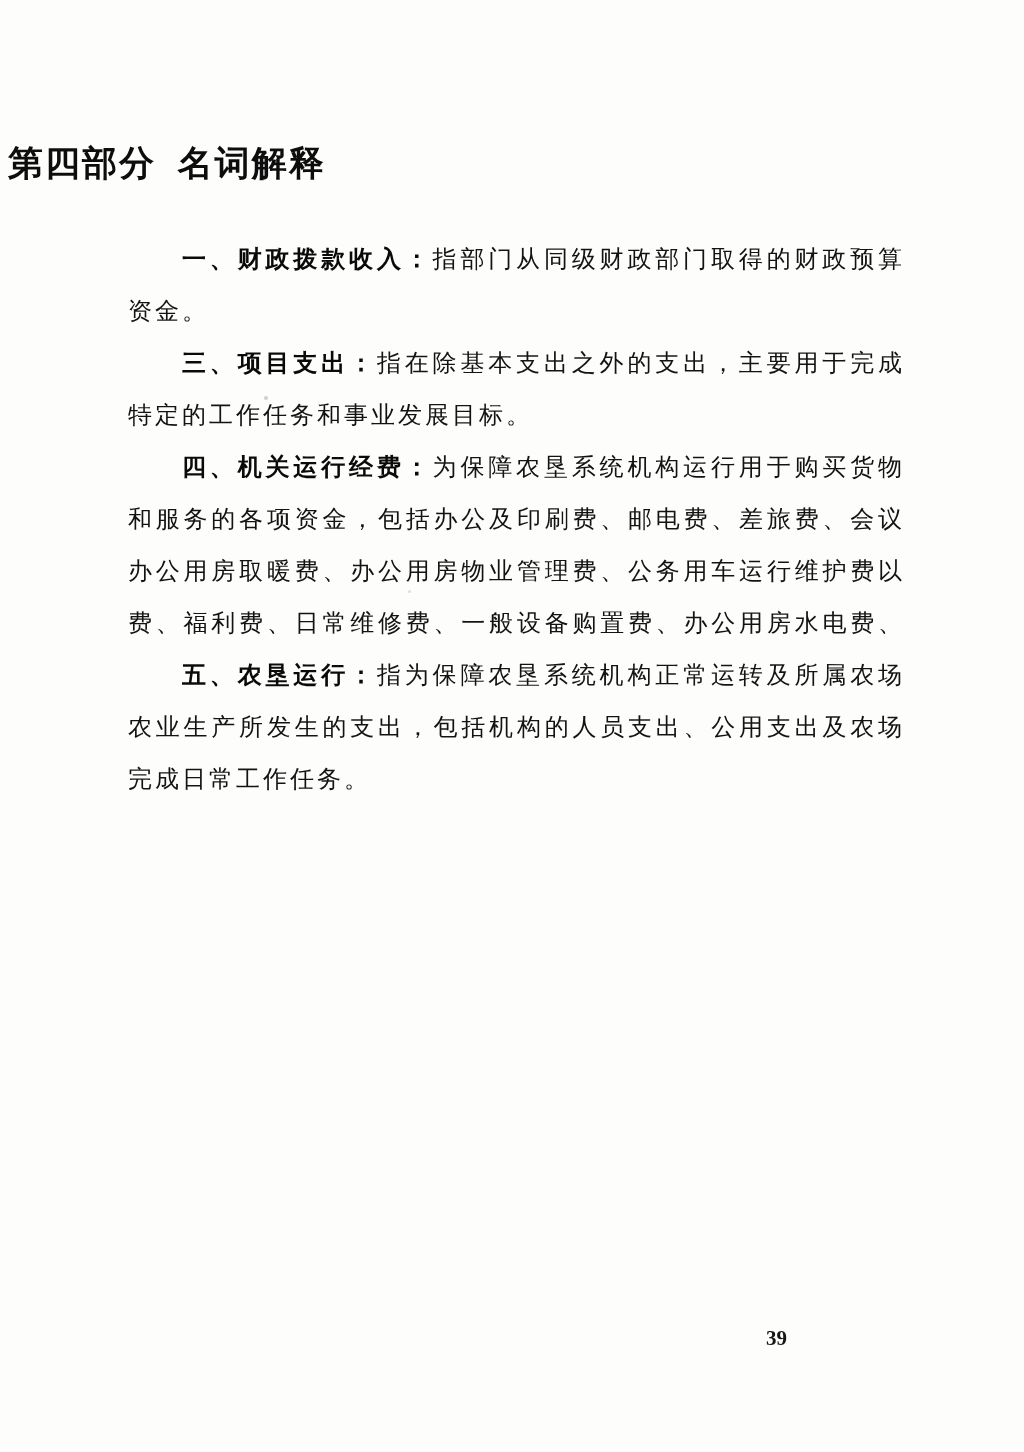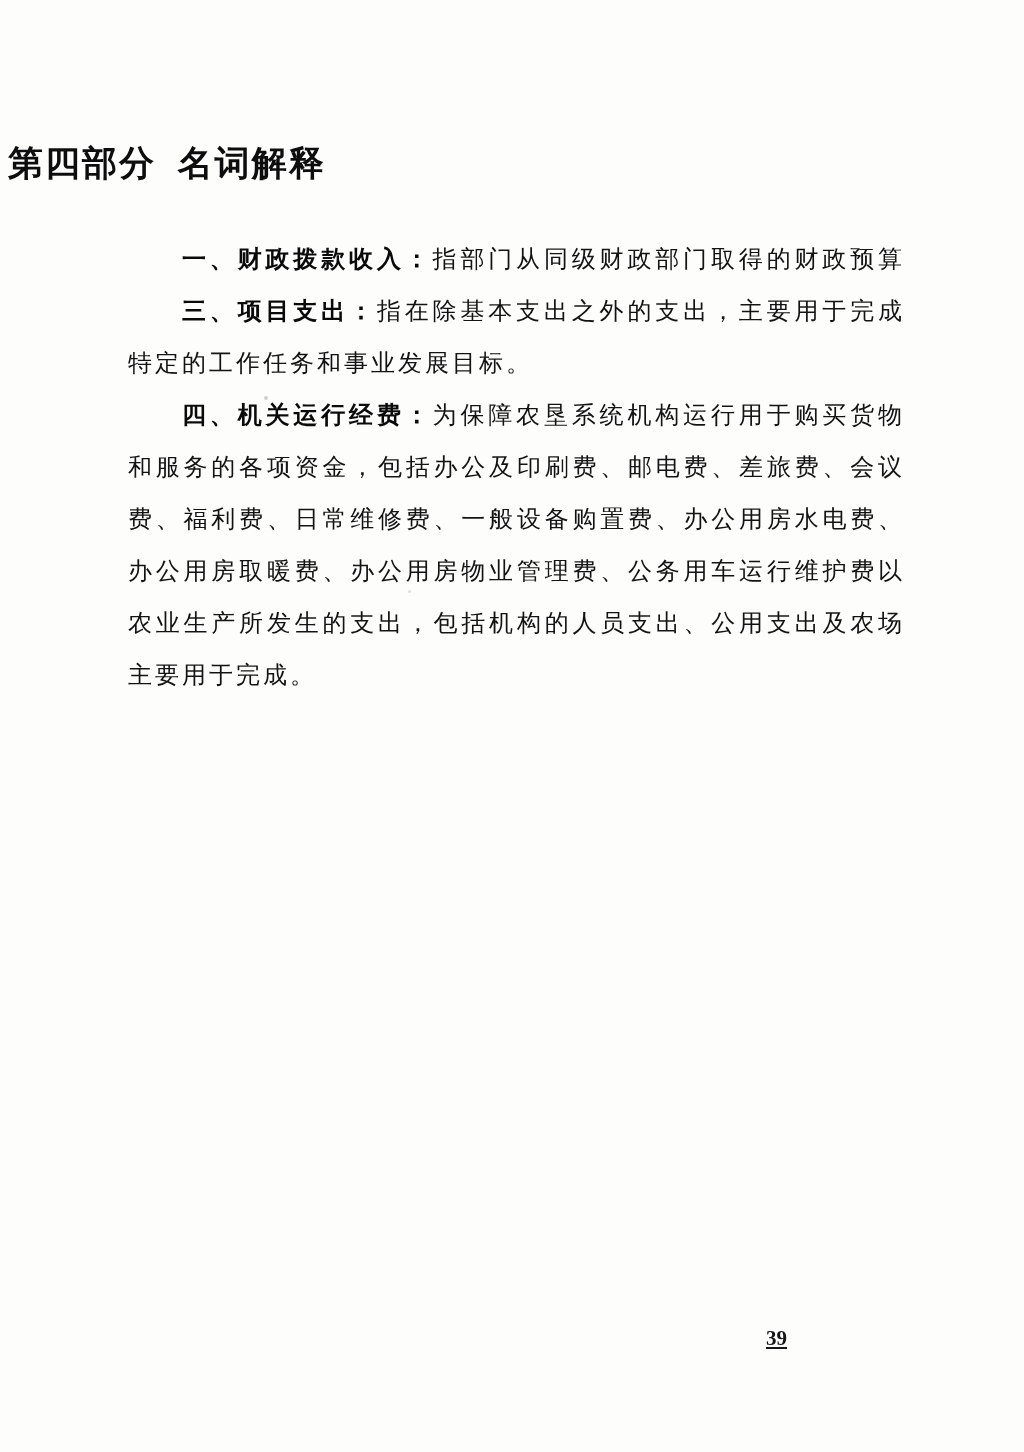--- a/index.html
+++ b/index.html
@@ -59,21 +59,20 @@
     color: #0a0a0a;
   }
   .page-number {
     position: absolute;
     left: 766px;
     top: 1326px;
     font-family: "Liberation Serif", "DejaVu Serif", serif;
     font-weight: 700;
     font-size: 21px;
     color: #161616;
-    text-decoration: underline;
   }
   
   .speck {
     position: absolute;
     width: 4px;
     height: 4px;
     border-radius: 50%;
     background: #9a9a9a;
     opacity: 0.45;
   }
@@ -81,27 +80,29 @@
   .speck.s2 { left: 408px; top: 590px; width: 3px; height: 3px; opacity: 0.3; }
 </style>
 </head>
 <body>
 
 <div class="page">
   <h1 class="title">第四部分 名词解释</h1>
 
   <div class="body" id="doc-body">
       <div class="line fill first"><span class="lead">一、财政拨款收入：</span><span class="txt">指部门从同级财政部门取得的财政预算</span></div>
+      <div class="line"><span class="txt">资金。</span></div>
       <div class="line fill first"><span class="lead">三、项目支出：</span><span class="txt">指在除基本支出之外的支出，主要用于完成</span></div>
       <div class="line"><span class="txt">特定的工作任务和事业发展目标。</span></div>
       <div class="line fill first"><span class="lead">四、机关运行经费：</span><span class="txt">为保障农垦系统机构运行用于购买货物</span></div>
       <div class="line fill"><span class="txt">和服务的各项资金，包括办公及印刷费、邮电费、差旅费、会议</span></div>
+      <div class="line fill"><span class="txt">办公用房取暖费、办公用房物业管理费、公务用车运行维护费以</span></div>
       <div class="line fill"><span class="txt">费、福利费、日常维修费、一般设备购置费、办公用房水电费、</span></div>
-      <div class="line fill"><span class="txt">办公用房取暖费、办公用房物业管理费、公务用车运行维护费以</span></div>
+      <div class="line fill first"><span class="lead">五、农垦运行：</span><span class="txt">指为保障农垦系统机构正常运转及所属农场</span></div>
       <div class="line fill"><span class="txt">农业生产所发生的支出，包括机构的人员支出、公用支出及农场</span></div>
-      <div class="line"><span class="txt">主要用于完成。</span></div>
+      <div class="line"><span class="txt">完成日常工作任务。</span></div>
     </div>
 
   <div class="page-number">39</div>
 
   <div class="speck s1"></div>
   <div class="speck s2"></div>
 </div>
 
 </body></html>

